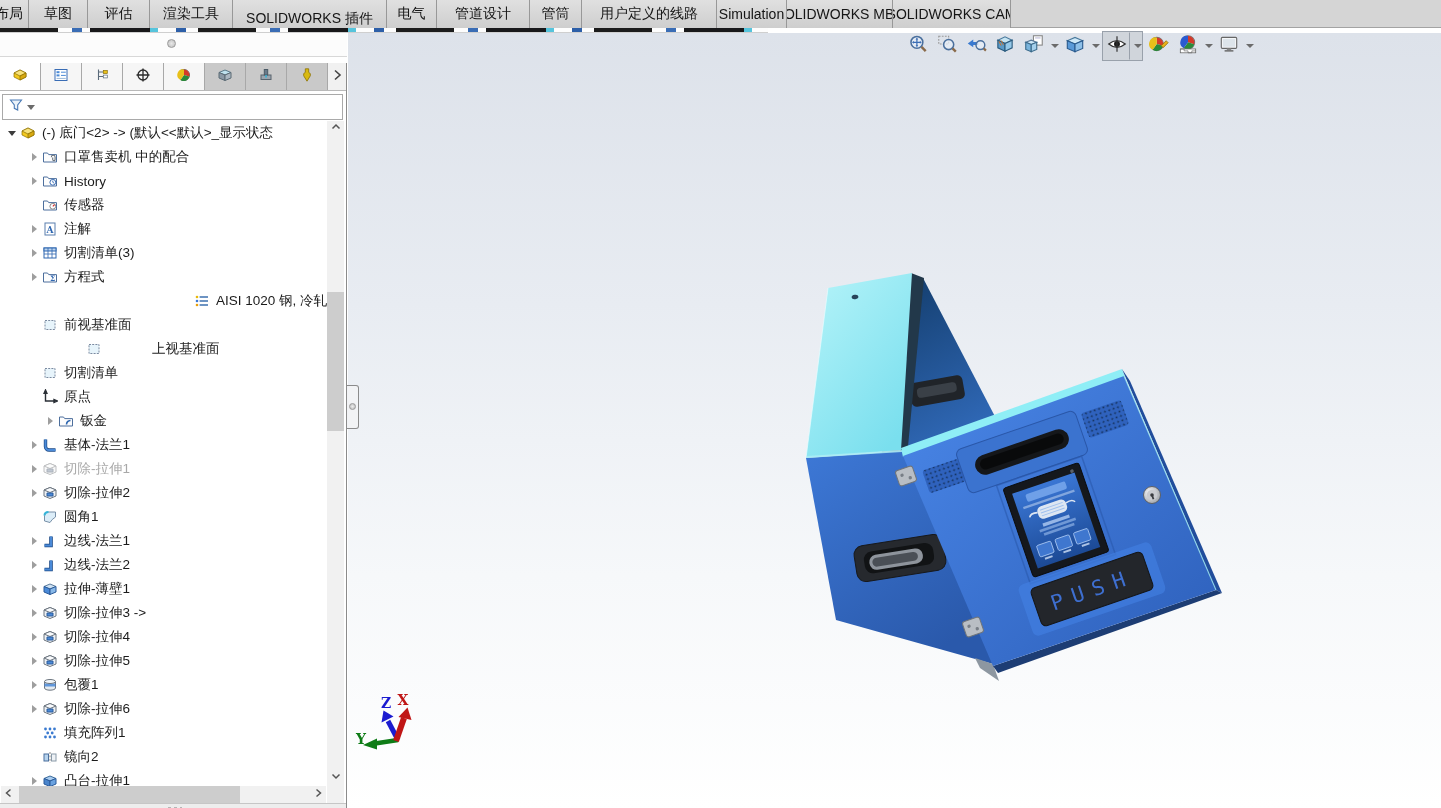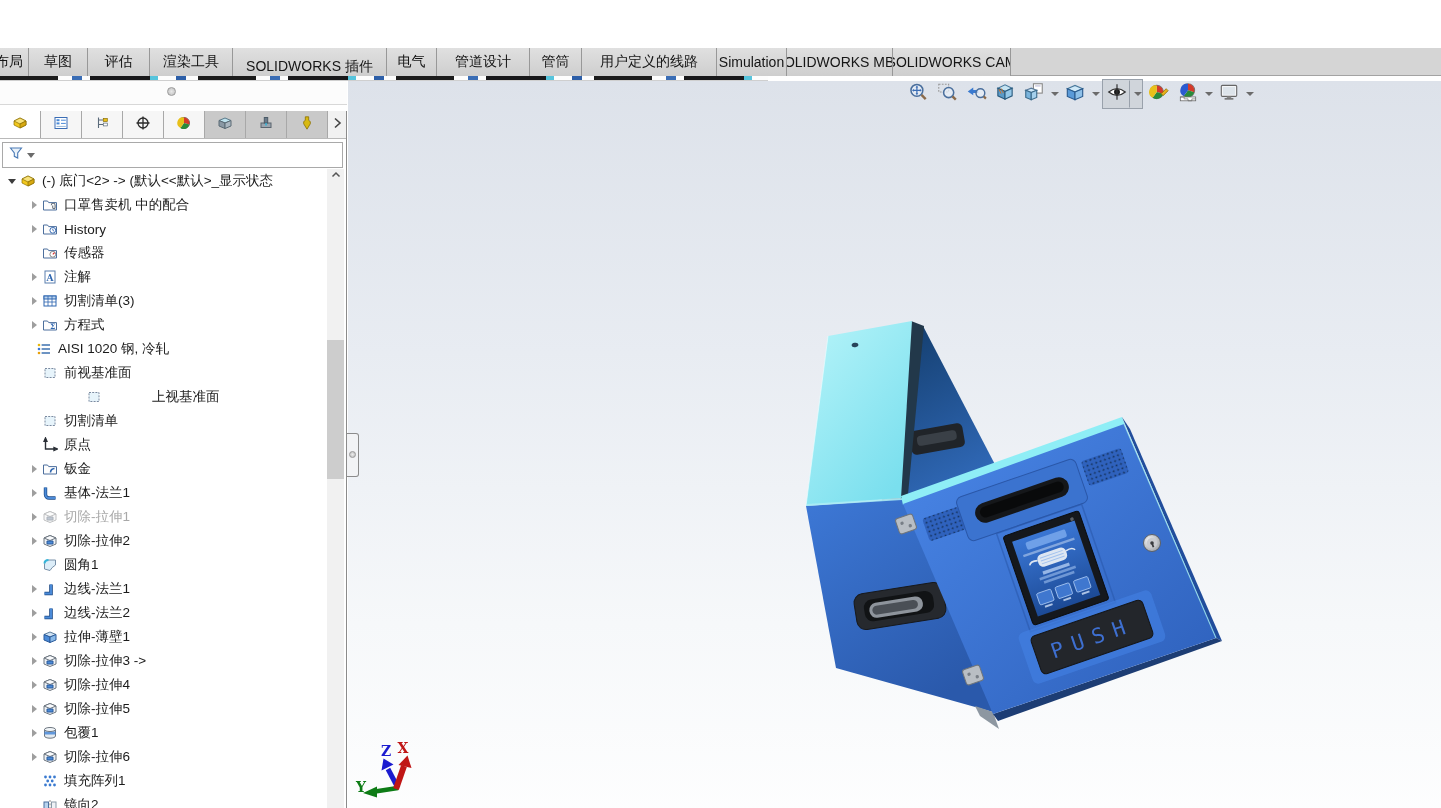--- a/index.html
+++ b/index.html
@@ -1,17 +1,17 @@
 <!DOCTYPE html>
 <html style="--axis-x: #c01616; --axis-y: #0e7c16; --axis-z: #1b1bd0; --model-cyan: #8feef6; --model-blue: #3a77d9; --model-blue-dark: #1d4a86; --push-text: #3e6fd0;"><head>
 <meta charset="utf-8">
 <style>
   * { margin:0; padding:0; box-sizing:border-box; }
   html,body { width:1441px; height:808px; overflow:hidden; font-family:"Liberation Sans","DejaVu Sans",sans-serif; background:#fff; }
-  #app { position:relative; width:1441px; height:712px;margin-top:48px; }
+  #app { position:relative; width:1441px; height:712px; }
 
   
   #tabbar { position:absolute; left:0; top:0; width:1441px; height:28px; background:#d5d5d5; border-bottom:1px solid #a3a3a3; display:flex; }
   .ribbon-tab { height:28px; display:flex; align-items:center; justify-content:center; background:linear-gradient(#e0e0e0,#cecece); border-right:1px solid #989898; font-size:14px; color:#151515; white-space:nowrap; overflow:hidden; cursor:default; }
   .ribbon-tab:nth-child(1){ width:29px; justify-content:flex-end; padding-right:5px; }
   .ribbon-tab:nth-child(2){ width:59px; }
   .ribbon-tab:nth-child(3){ width:62px; }
   .ribbon-tab:nth-child(4){ width:83px; }
   .ribbon-tab:nth-child(5){ width:154px;align-items:flex-end; }
   .ribbon-tab:nth-child(6){ width:50px; }
@@ -281,21 +281,21 @@
             <span class="arrow-col"></span>
           </span>
           <span class="t-icon">
             <svg width="16" height="16" viewBox="0 0 16 16">
               <path d="M1.5 13 V4 h4 l1.2 1.6 h7.8 V13 Z" fill="#fdfdfd" stroke="#4d6f9d" stroke-width="1"></path>
               <text x="10.6" y="12.2" font-size="7.5" font-weight="bold" fill="#2e66b0" text-anchor="middle" font-family="DejaVu Serif, serif">Σ</text>
             </svg>
           </span>
           <span class="t-label">方程式</span>
         </div>
-        <div class="tree-row" style="padding-left: 20px;">
+        <div class="tree-row" style="padding-left: 26px; justify-content: flex-end;">
           <span class="t-arrow"></span>
           <span class="t-icon">
             <svg width="16" height="16" viewBox="0 0 16 16">
               <circle cx="3" cy="4" r="1.3" fill="#e8b80a"></circle>
               <rect x="5.6" y="3.2" width="8.4" height="1.6" fill="#4a7ab5"></rect>
               <circle cx="3" cy="8" r="1.3" fill="#3a78d8"></circle>
               <rect x="5.6" y="7.2" width="8.4" height="1.6" fill="#4a7ab5"></rect>
               <circle cx="3" cy="12" r="1.3" fill="#e8a00a"></circle>
               <rect x="5.6" y="11.2" width="8.4" height="1.6" fill="#4a7ab5"></rect>
             </svg>
@@ -335,21 +335,21 @@
             <svg width="16" height="16" viewBox="0 0 16 16">
               <g stroke="#2a2f36" stroke-width="1.4" fill="#2a2f36">
                 <path d="M3.5 3.5 V12 H13" fill="none"></path>
                 <polygon points="3.5,1 2.1,4.2 4.9,4.2"></polygon>
                 <polygon points="15.2,12 12,10.6 12,13.4"></polygon>
               </g>
             </svg>
           </span>
           <span class="t-label">原点</span>
         </div>
-        <div class="tree-row" style="padding-left: 26px; text-align: right;">
+        <div class="tree-row" style="padding-left: 42px; text-align: right;">
           <span class="t-arrow">
             <span class="arrow-col"></span>
           </span>
           <span class="t-icon">
             <svg width="16" height="16" viewBox="0 0 16 16">
               <path d="M1.5 13 V4 h4 l1.2 1.6 h7.8 V13 Z" fill="#fdfdfd" stroke="#4d6f9d" stroke-width="1"></path>
               <path d="M8.5 11.5 q0.2 -3.8 4 -4" fill="none" stroke="#2e66b0" stroke-width="1.6"></path>
             </svg>
           </span>
           <span class="t-label">钣金</span>

